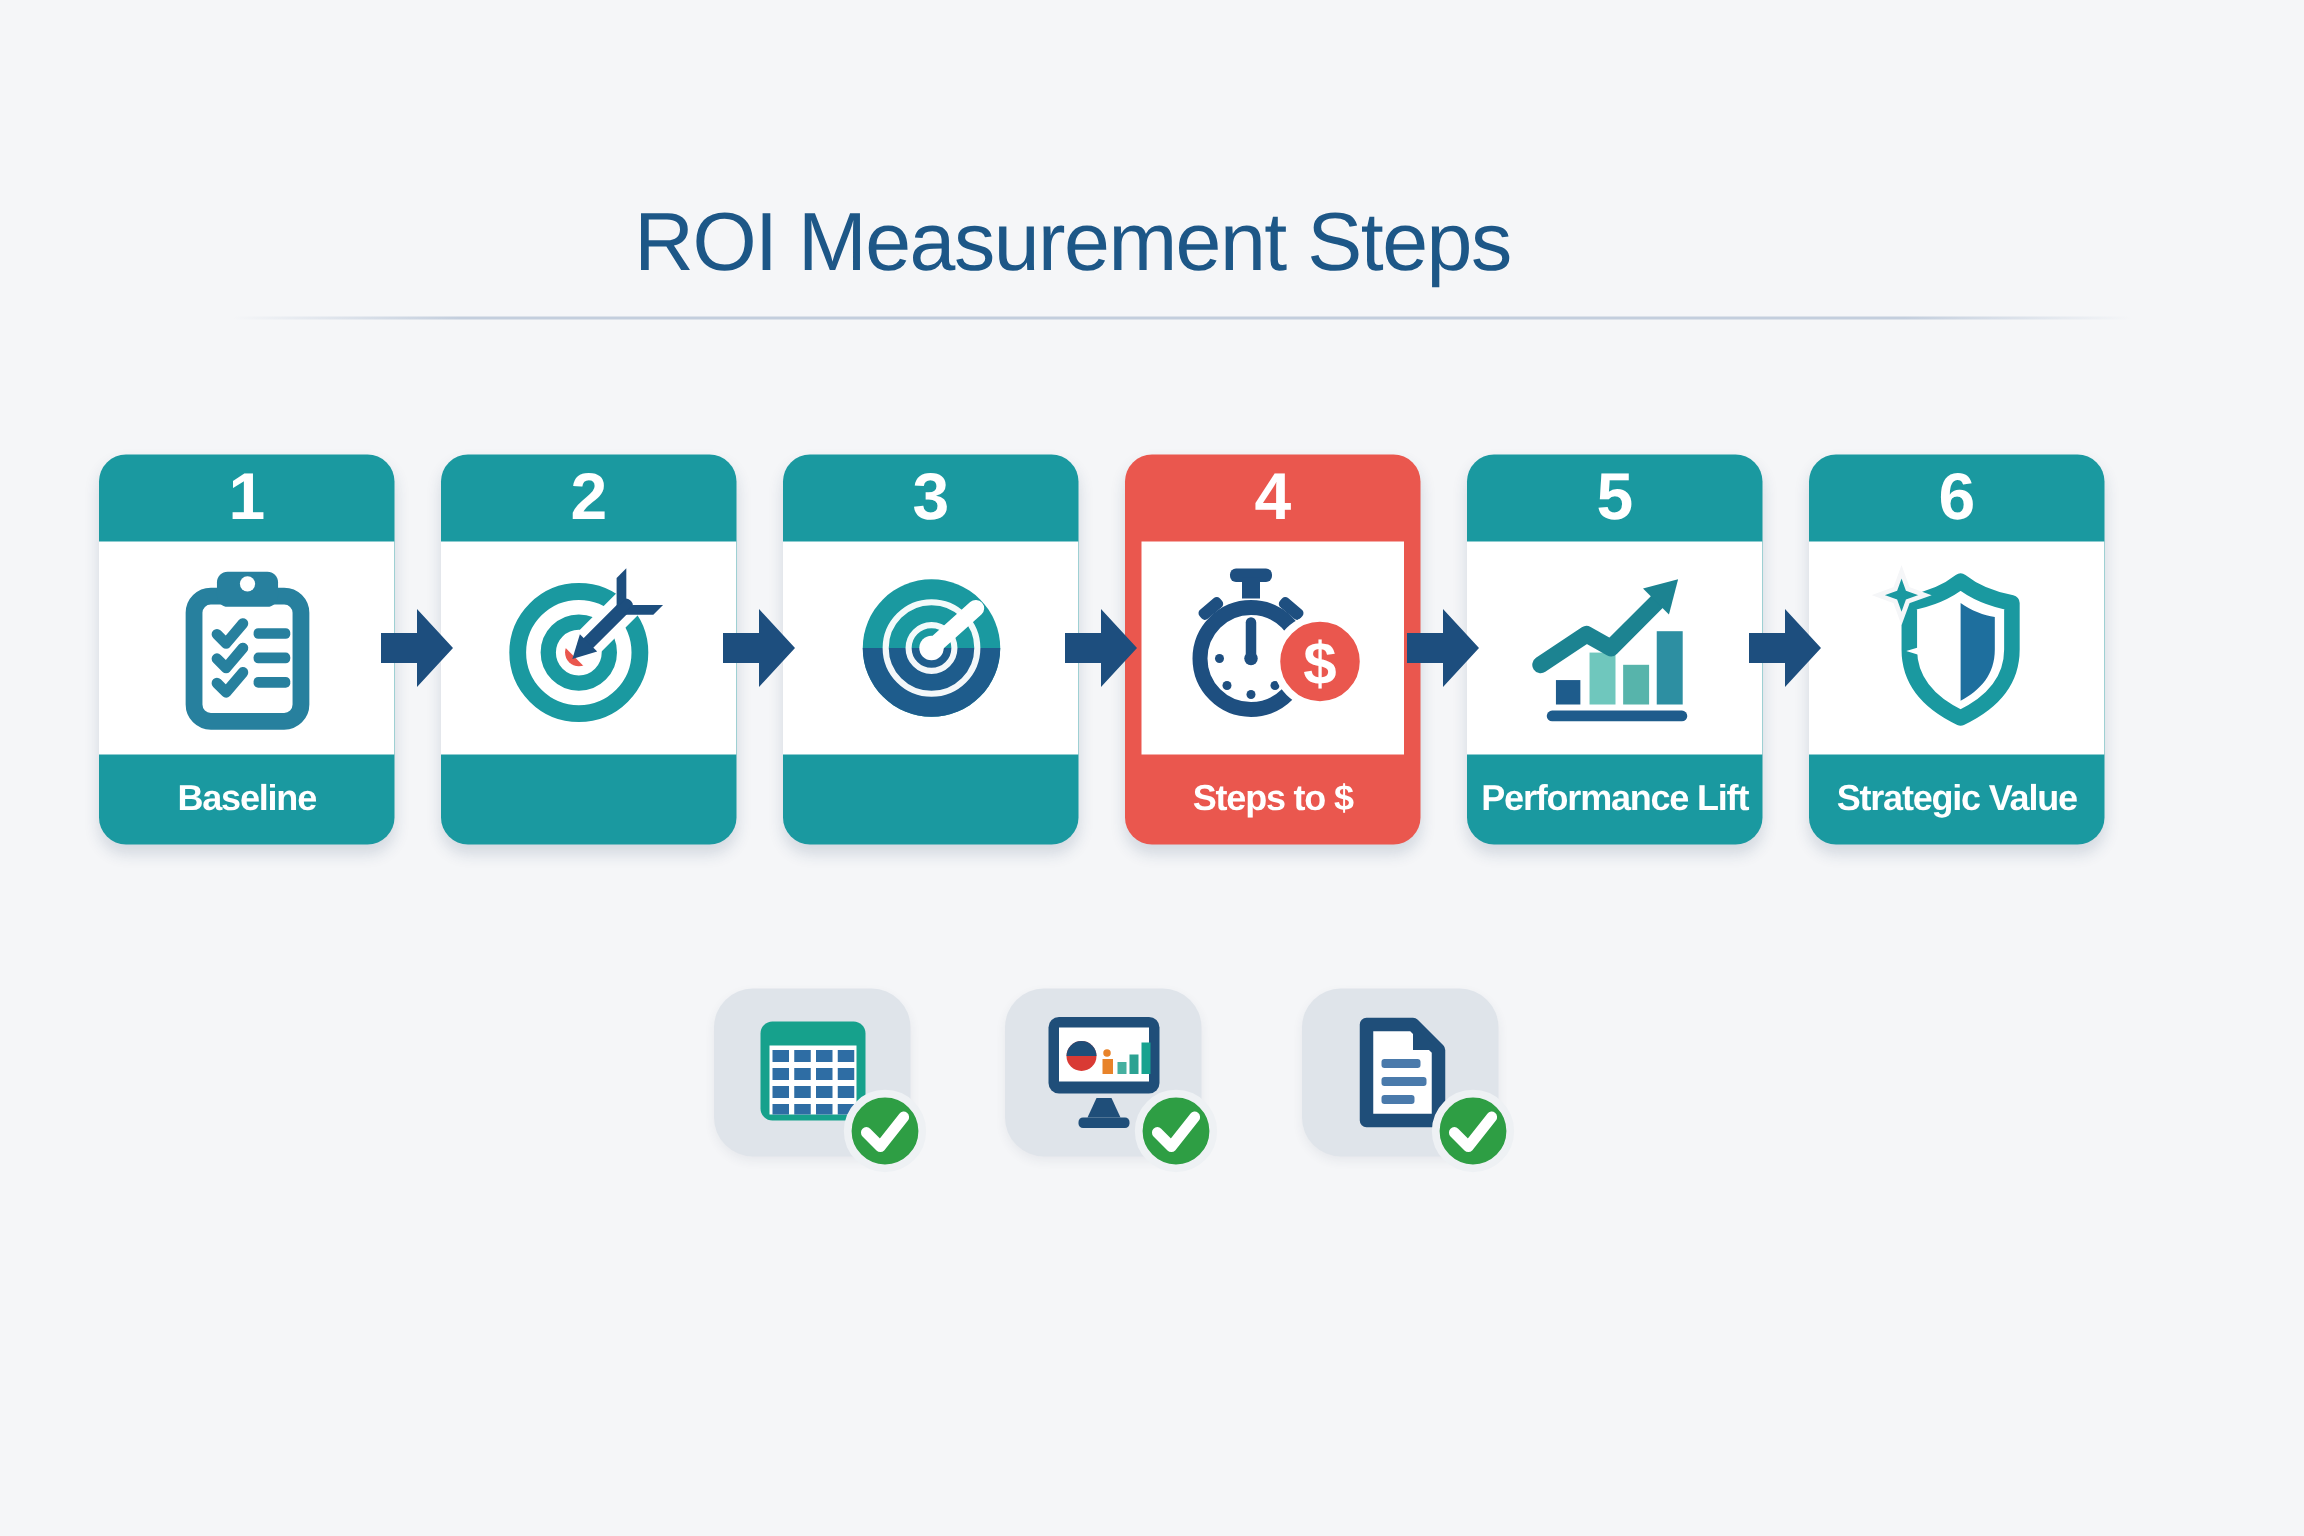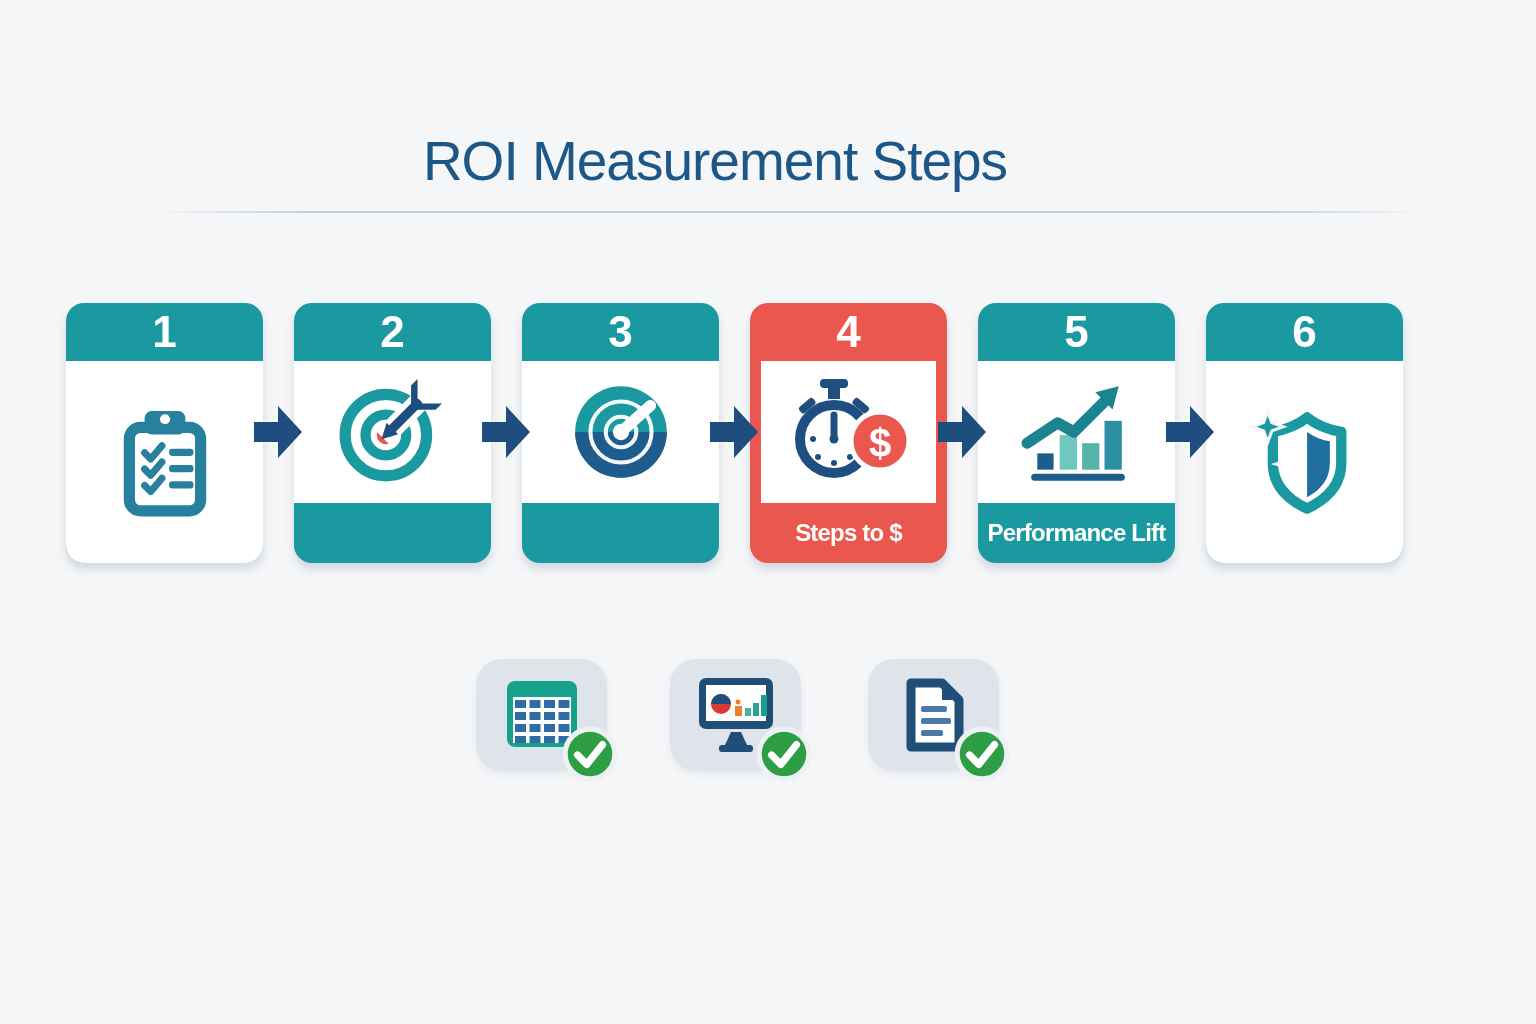--- a/index.html
+++ b/index.html
@@ -65,20 +65,21 @@
       <rect x="30" y="5" width="40" height="23" rx="7" fill="#27809e"></rect>
       <circle cx="50" cy="13" r="5" fill="#ffffff"></circle>
       <polyline points="30,46 36,52 47,39" fill="none" stroke="#27809e" stroke-width="7" stroke-linecap="round" stroke-linejoin="round"></polyline>
       <polyline points="30,62 36,68 47,55" fill="none" stroke="#27809e" stroke-width="7" stroke-linecap="round" stroke-linejoin="round"></polyline>
       <polyline points="30,78 36,84 47,71" fill="none" stroke="#27809e" stroke-width="7" stroke-linecap="round" stroke-linejoin="round"></polyline>
       <rect x="54" y="42" width="24" height="7" rx="3" fill="#27809e"></rect>
       <rect x="54" y="58" width="24" height="7" rx="3" fill="#27809e"></rect>
       <rect x="54" y="74" width="24" height="7" rx="3" fill="#27809e"></rect>
     </svg>
   </div>
+  <div class="card-footer">Baseline</div>
 </div>
 
 <div class="card teal c2">
   <div class="card-header">2</div>
   <div class="card-body">
     <svg width="112" height="112" viewBox="0 0 110 110">
       <circle cx="48" cy="58" r="40" fill="none" stroke="#1a99a0" stroke-width="11"></circle>
       <circle cx="48" cy="58" r="20" fill="none" stroke="#1a99a0" stroke-width="10"></circle>
       <circle cx="48" cy="58" r="9" fill="#ea574e"></circle>
       <g transform="translate(48,58) rotate(-45)">
@@ -153,20 +154,21 @@
 <div class="card teal c6">
   <div class="card-header">6</div>
   <div class="card-body">
     <svg width="114" height="114" viewBox="0 0 110 110">
       <path d="M57,12 C67,20 79,24 90,26 L90,56 C90,77 76,91 57,100 C38,91 24,77 24,56 L24,26 C35,24 47,20 57,12 Z" fill="#ffffff" stroke="#1a99a0" stroke-width="10" stroke-linejoin="round"></path>
       <path d="M57,26 C64,31 72,34 79,35 L79,56 C79,72 70,82 57,89 Z" fill="#1e6f9e"></path>
       <path d="M39,40 L43,53 L56,57 L43,61 L39,74 L35,61 L22,57 L35,53 Z" fill="#ffffff"></path>
       <path d="M19,6 L23,17 L34,21 L23,25 L19,36 L15,25 L4,21 L15,17 Z" fill="#1a99a0" stroke="#f5f6f8" stroke-width="3"></path>
     </svg>
   </div>
+  <div class="card-footer">Strategic Value</div>
 </div>
 
 <svg class="flow-arrow a1" viewBox="0 0 48 56">
     <polygon points="0,18 24,18 24,2 48,28 24,54 24,38 0,38" fill="#1d4e7e"></polygon>
   </svg>
 <svg class="flow-arrow a2" viewBox="0 0 48 56">
     <polygon points="0,18 24,18 24,2 48,28 24,54 24,38 0,38" fill="#1d4e7e"></polygon>
   </svg>
 <svg class="flow-arrow a3" viewBox="0 0 48 56">
     <polygon points="0,18 24,18 24,2 48,28 24,54 24,38 0,38" fill="#1d4e7e"></polygon>

